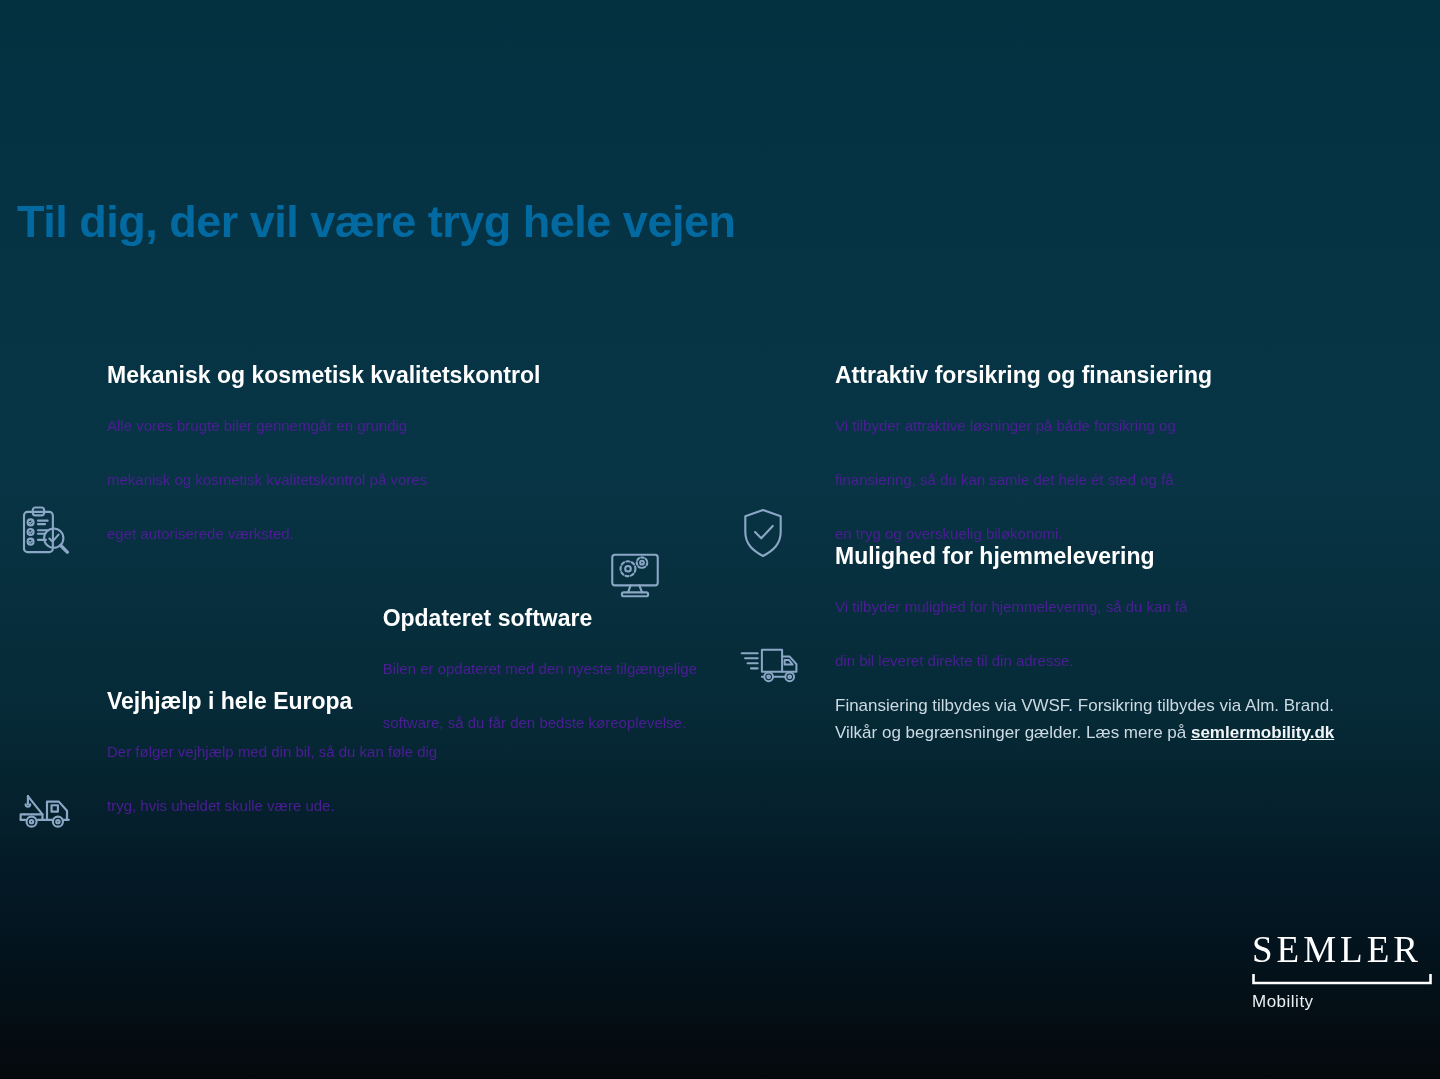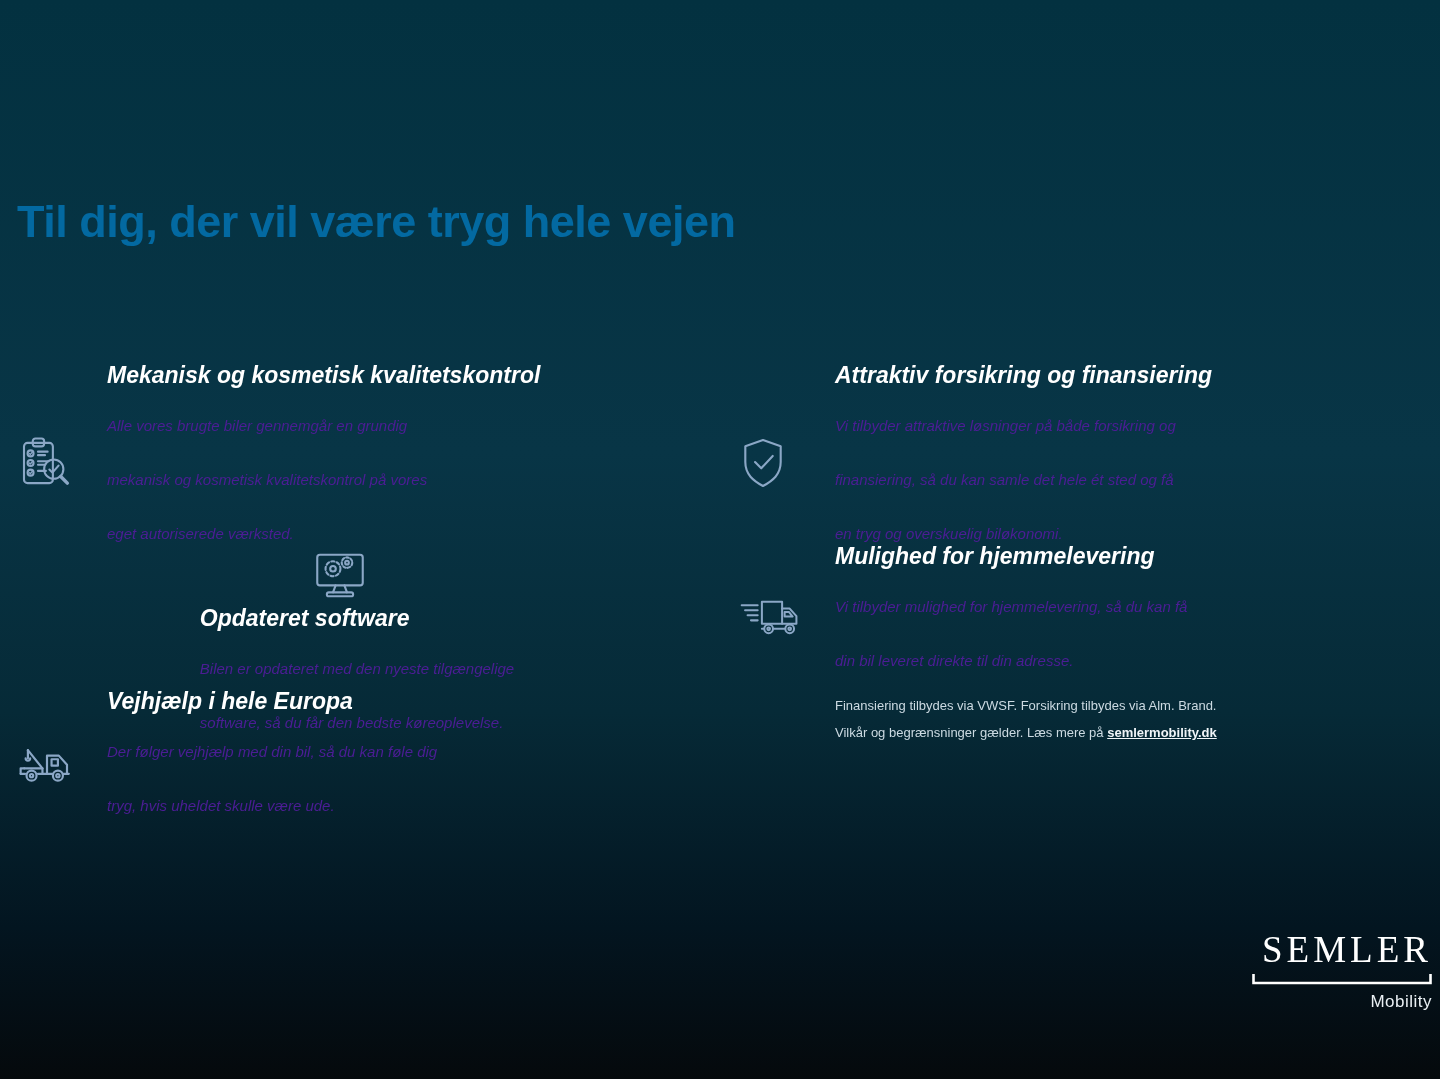--- a/index.html
+++ b/index.html
@@ -17,22 +17,21 @@
     top: 196px;
     font-size: 45px;
     font-weight: 700;
     letter-spacing: -0.5px;
     color: #0369a1;
     white-space: nowrap;
   }
   .feature {
     position: absolute;
     display: flex;
-    align-items: center;
-    font-style: italic;
+    align-items: flex-end;
   }
   .feature .icon-box {
     flex: none;
     width: 90px;
     padding-top: 4px;
   }
   .feature.right-col .icon-box { width: 95px; }
   .feature svg {
     display: block;
     stroke: #8ba7c6;
@@ -53,35 +52,35 @@
     font-size: 15px;
     font-weight: 400;
     color: #4c1d95;
     line-height: 54px;
     white-space: pre-line;
   }
   .disclaimer {
     position: absolute;
     left: 835px;
     top: 692px;
-    font-size: 13px;
+    font-size: 17px;
     line-height: 27px;
     color: #ccdae2;
   }
   .disclaimer strong {
     color: #f0f5f8;
     font-weight: 700;
     text-decoration: underline;
   }
   .logo {
     position: absolute;
     left: 1252px;
     top: 928px;
     width: 180px;
-    text-align: right;
+    text-align: left;
   }
   .logo .brand {
     font-family: "Liberation Serif", serif;
     font-size: 37px;
     letter-spacing: 4px;
     color: #ffffff;
     white-space: nowrap;
   }
   .logo .rule { margin-top: 3px; }
   .logo .rule svg { display: block; }

